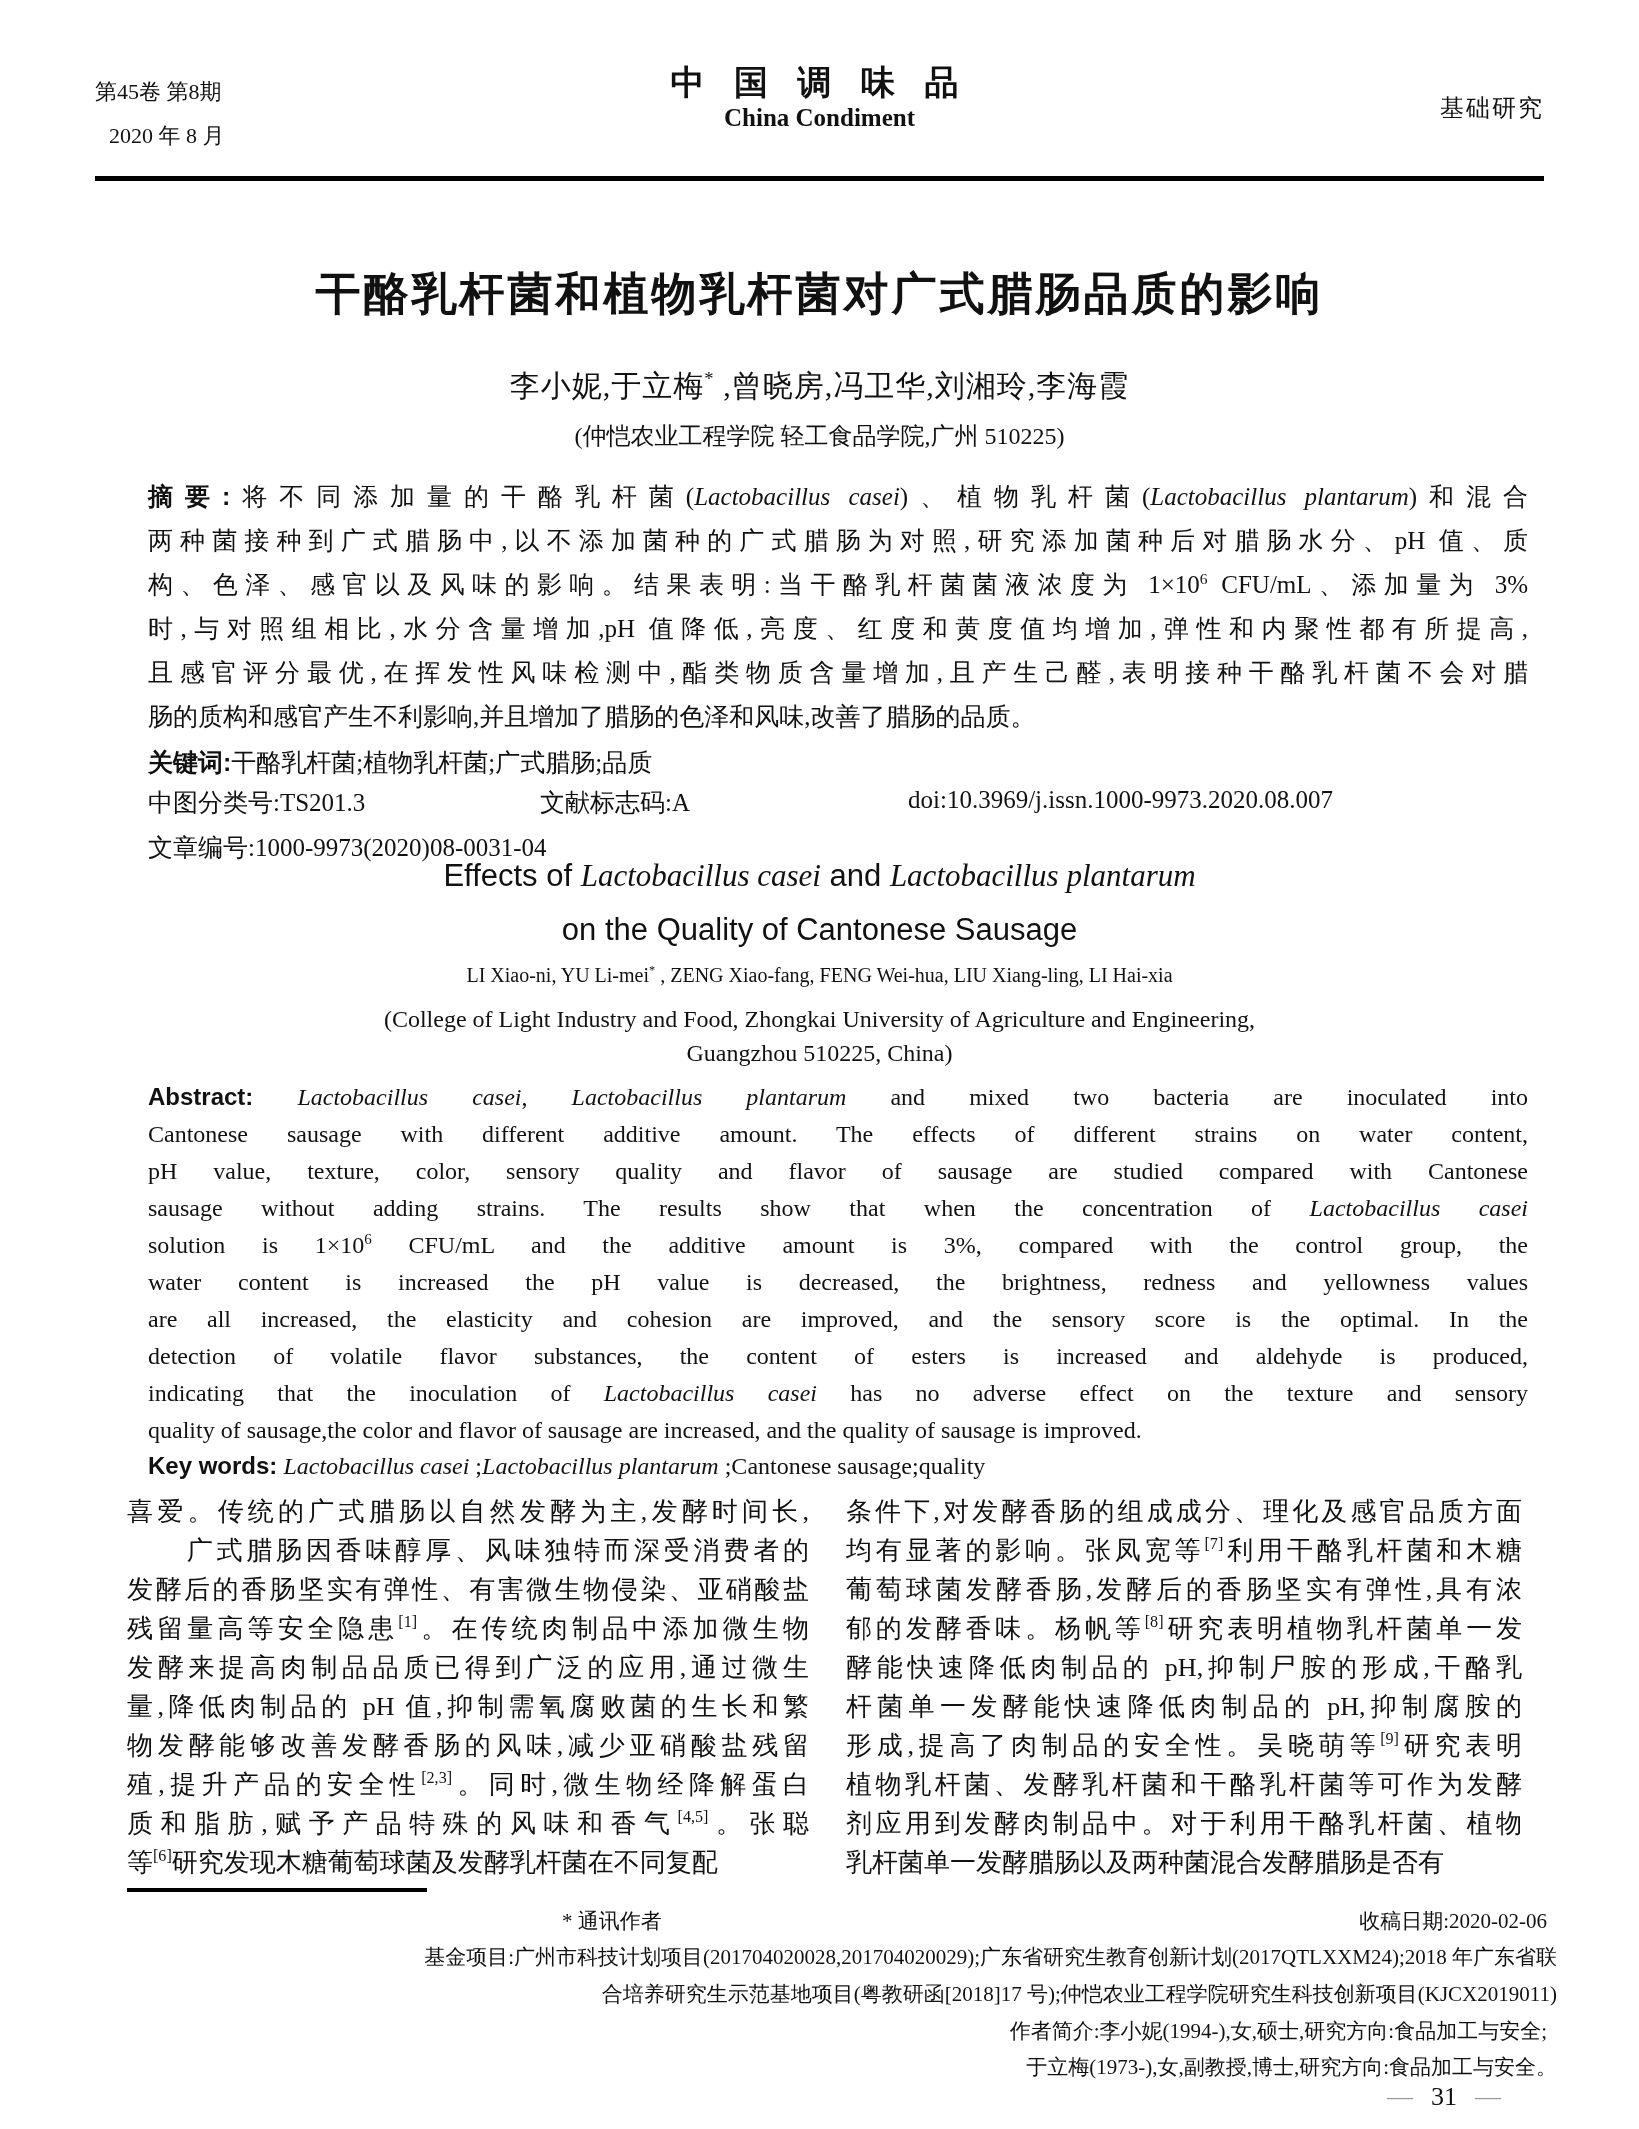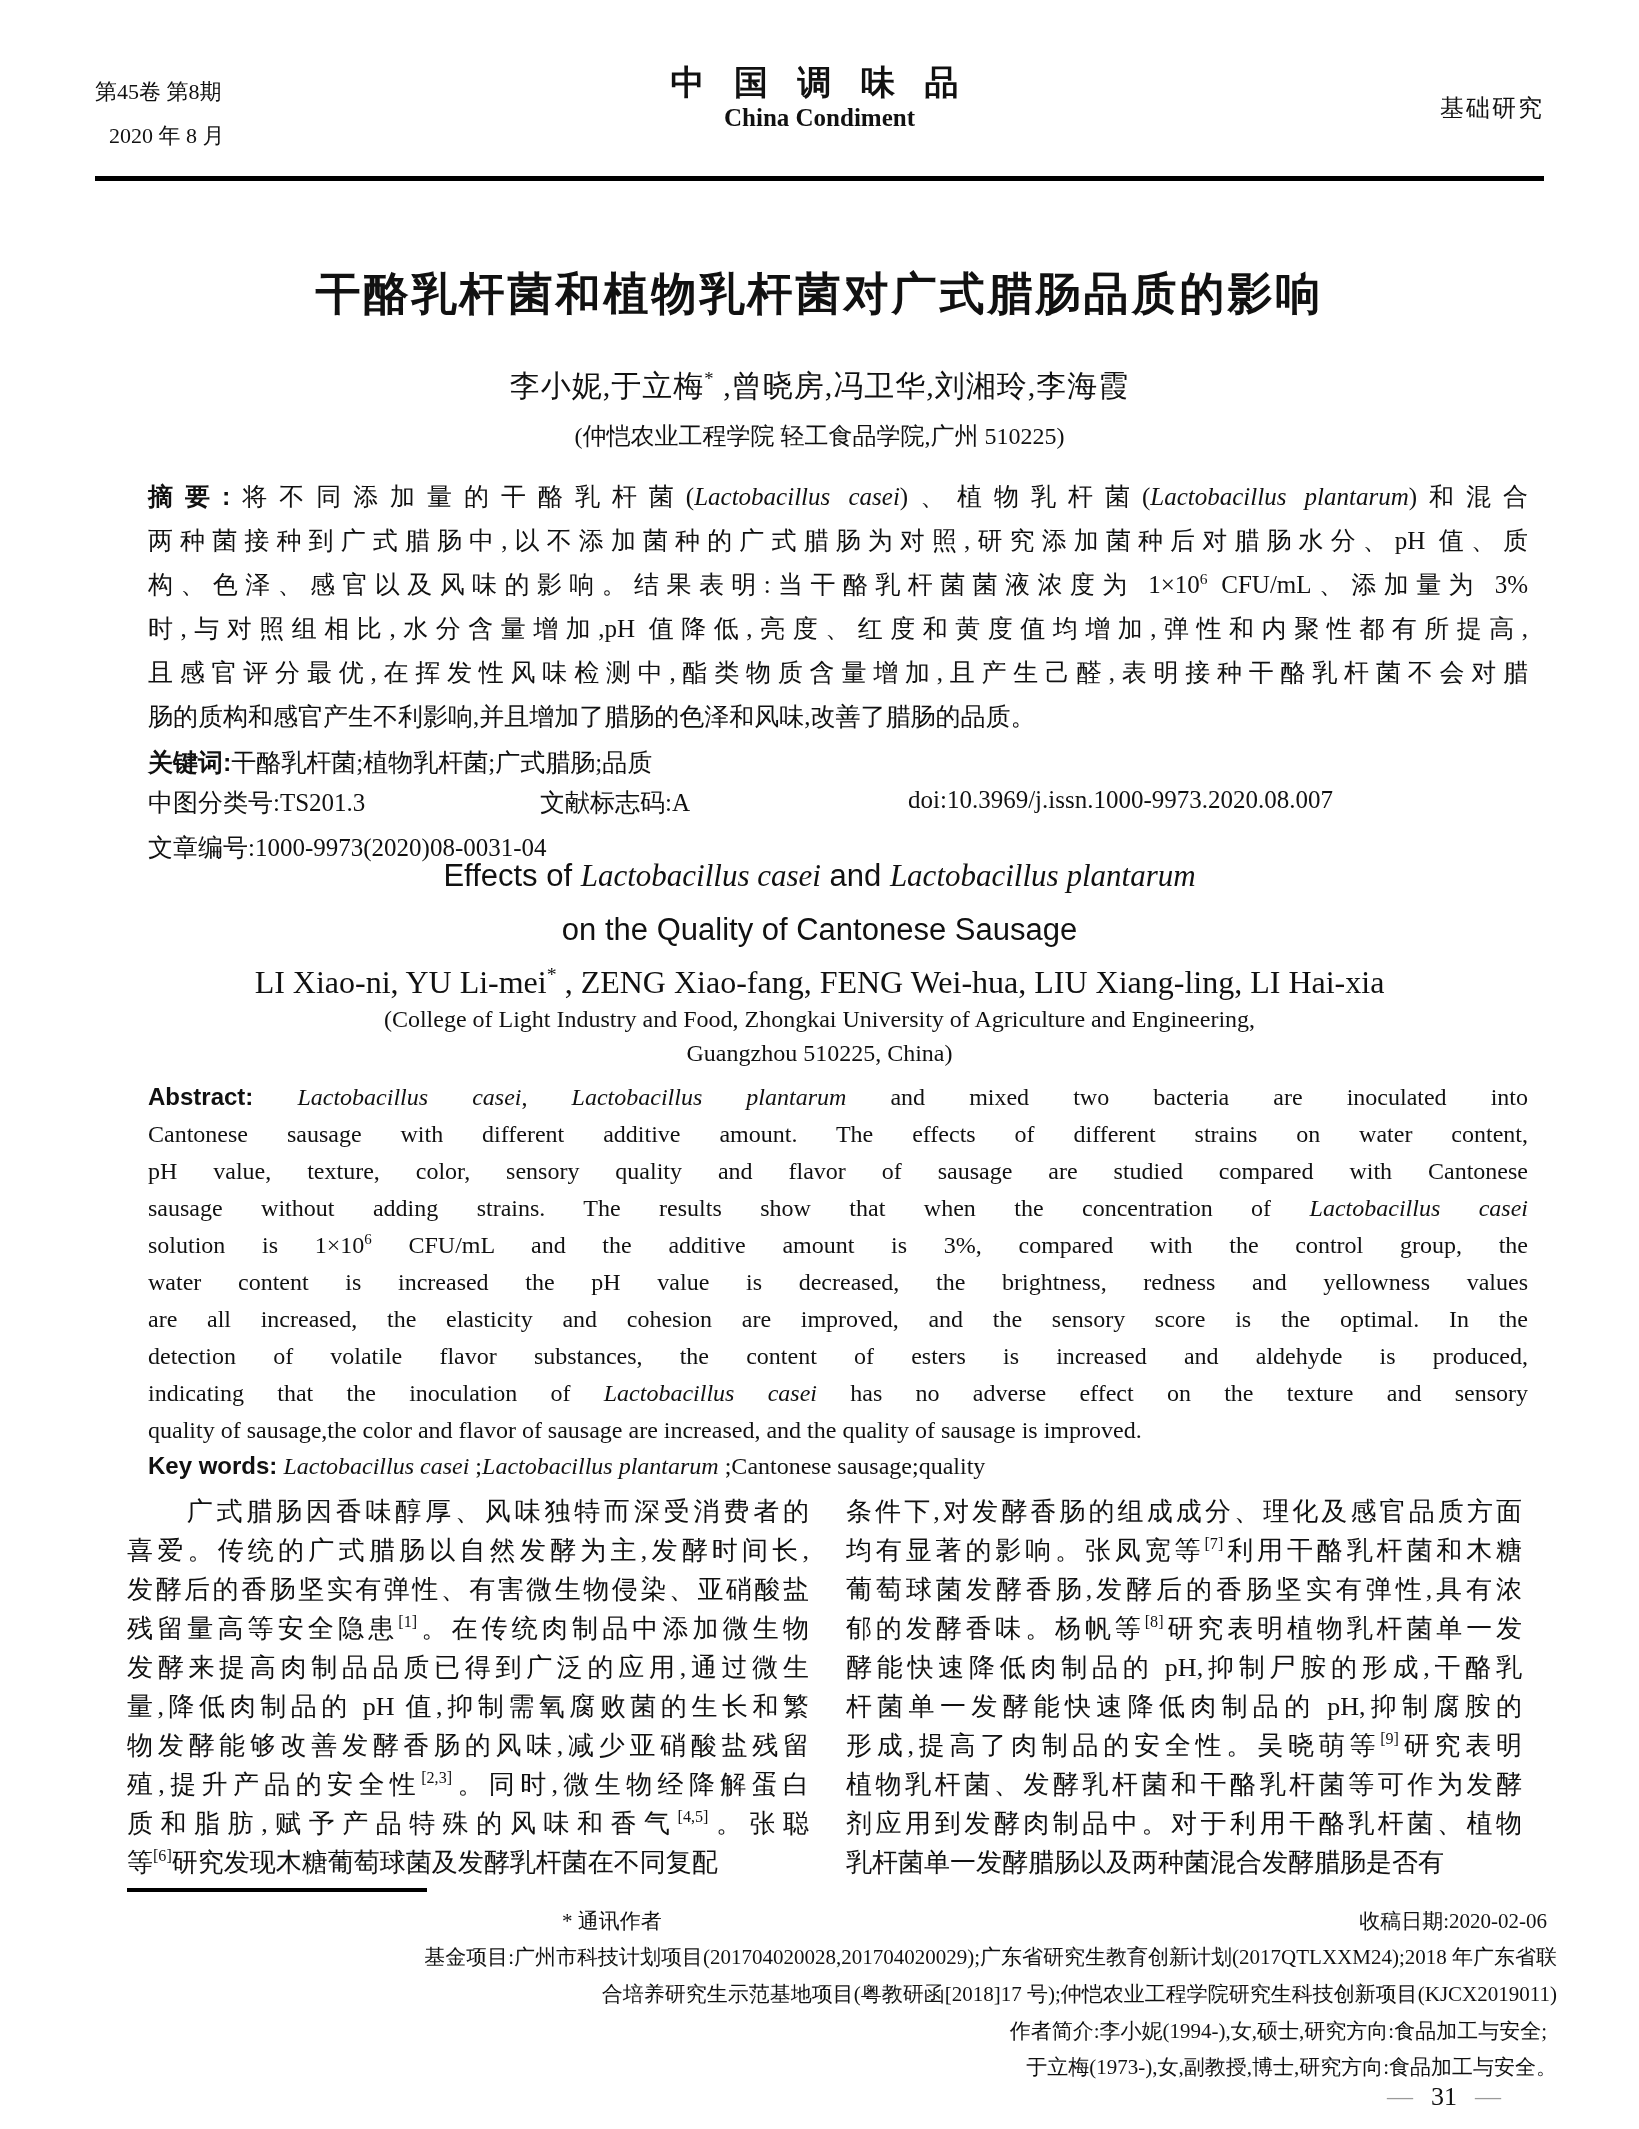--- a/index.html
+++ b/index.html
@@ -38,21 +38,21 @@
   .clc{left:0;}
   .doccode{left:392px;}
   .doi{left:760px;}
   .article-id{top:828px;line-height:40px;}
 
   
   .en-title{font-family:"Liberation Sans","DejaVu Sans",sans-serif;font-size:31px;}
   .en-title i{font-size:31px;}
   .en-t1{top:858px;}
   .en-t2{top:912px;text-align:center;}
-  .en-authors{top:964px;font-size:32px;}
+  .en-authors{top:964px;font-size:20px;}
   .en-affil1{top:1006px;font-size:24px;}
   .en-affil2{top:1040px;font-size:24px;}
   .abs-en{top:1078px;font-size:24px;}
   .abs-en .tline{line-height:37px;}
   .kw-en{top:1446px;font-size:24px;line-height:40px;}
 
   
   .bodycol{top:1492px;font-size:26px;}
   .bodycol .tline{line-height:39px;}
   .col-left{left:127px;width:682px;}
@@ -119,22 +119,22 @@
       <div class="tline">solution is 1×10<sup>6</sup> CFU/mL and the additive amount is 3%, compared with the control group, the</div>
       <div class="tline">water content is increased the pH value is decreased, the brightness, redness and yellowness values</div>
       <div class="tline">are all increased, the elasticity and cohesion are improved, and the sensory score is the optimal. In the</div>
       <div class="tline">detection of volatile flavor substances, the content of esters is increased and aldehyde is produced,</div>
       <div class="tline">indicating that the inoculation of <i>Lactobacillus casei</i> has no adverse effect on the texture and sensory</div>
       <div class="tline">quality of sausage,the color and flavor of sausage are increased, and the quality of sausage is improved.</div>
     </div>
   <div class="abs blk kw-en"><b>Key words:</b> <i>Lactobacillus casei</i> ;<i>Lactobacillus plantarum</i> ;Cantonese sausage;quality</div>
 
   <div class="abs bodycol col-left jlines">
+      <div class="tline">喜爱。传统的广式腊肠以自然发酵为主,发酵时间长,</div>
       <div class="tline">　　广式腊肠因香味醇厚、风味独特而深受消费者的</div>
-      <div class="tline">喜爱。传统的广式腊肠以自然发酵为主,发酵时间长,</div>
       <div class="tline">发酵后的香肠坚实有弹性、有害微生物侵染、亚硝酸盐</div>
       <div class="tline">残留量高等安全隐患<sup>[1]</sup>。在传统肉制品中添加微生物</div>
       <div class="tline">发酵来提高肉制品品质已得到广泛的应用,通过微生</div>
       <div class="tline">量,降低肉制品的 pH 值,抑制需氧腐败菌的生长和繁</div>
       <div class="tline">物发酵能够改善发酵香肠的风味,减少亚硝酸盐残留</div>
       <div class="tline">殖,提升产品的安全性<sup>[2,3]</sup>。同时,微生物经降解蛋白</div>
       <div class="tline">质和脂肪,赋予产品特殊的风味和香气<sup>[4,5]</sup>。张聪</div>
       <div class="tline">等<sup>[6]</sup>研究发现木糖葡萄球菌及发酵乳杆菌在不同复配</div>
     </div>
   <div class="abs bodycol col-right jlines">

